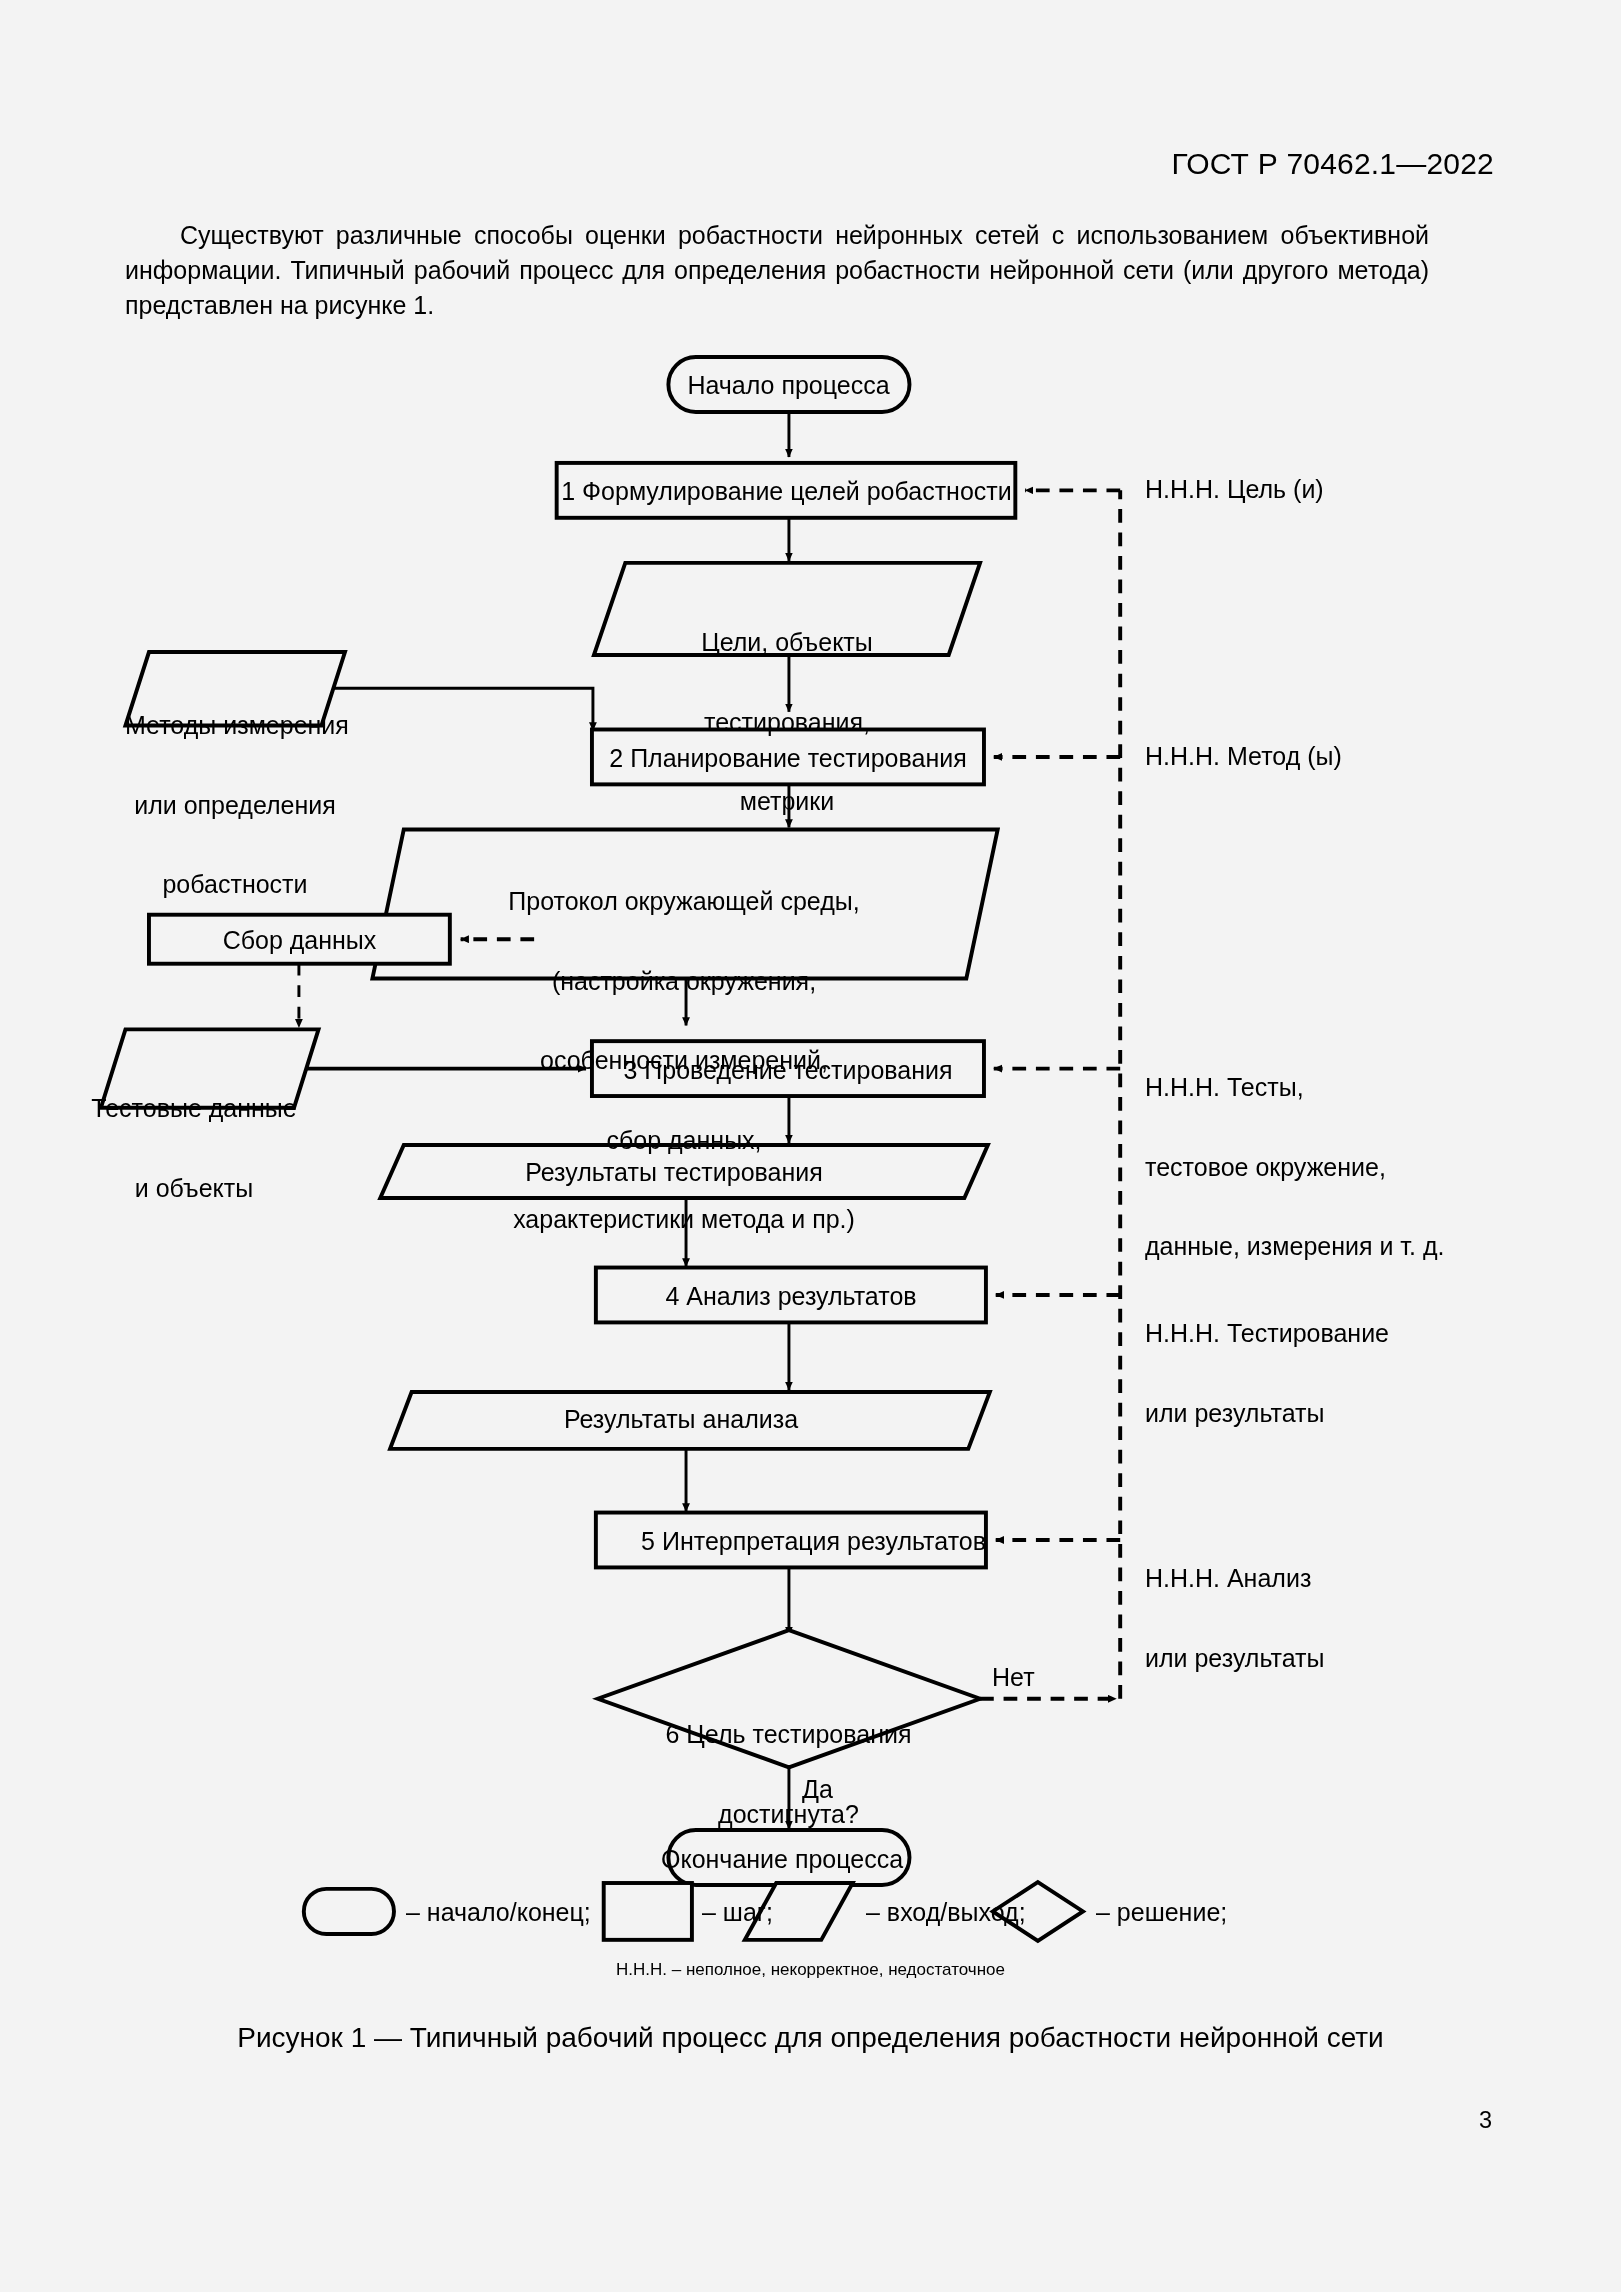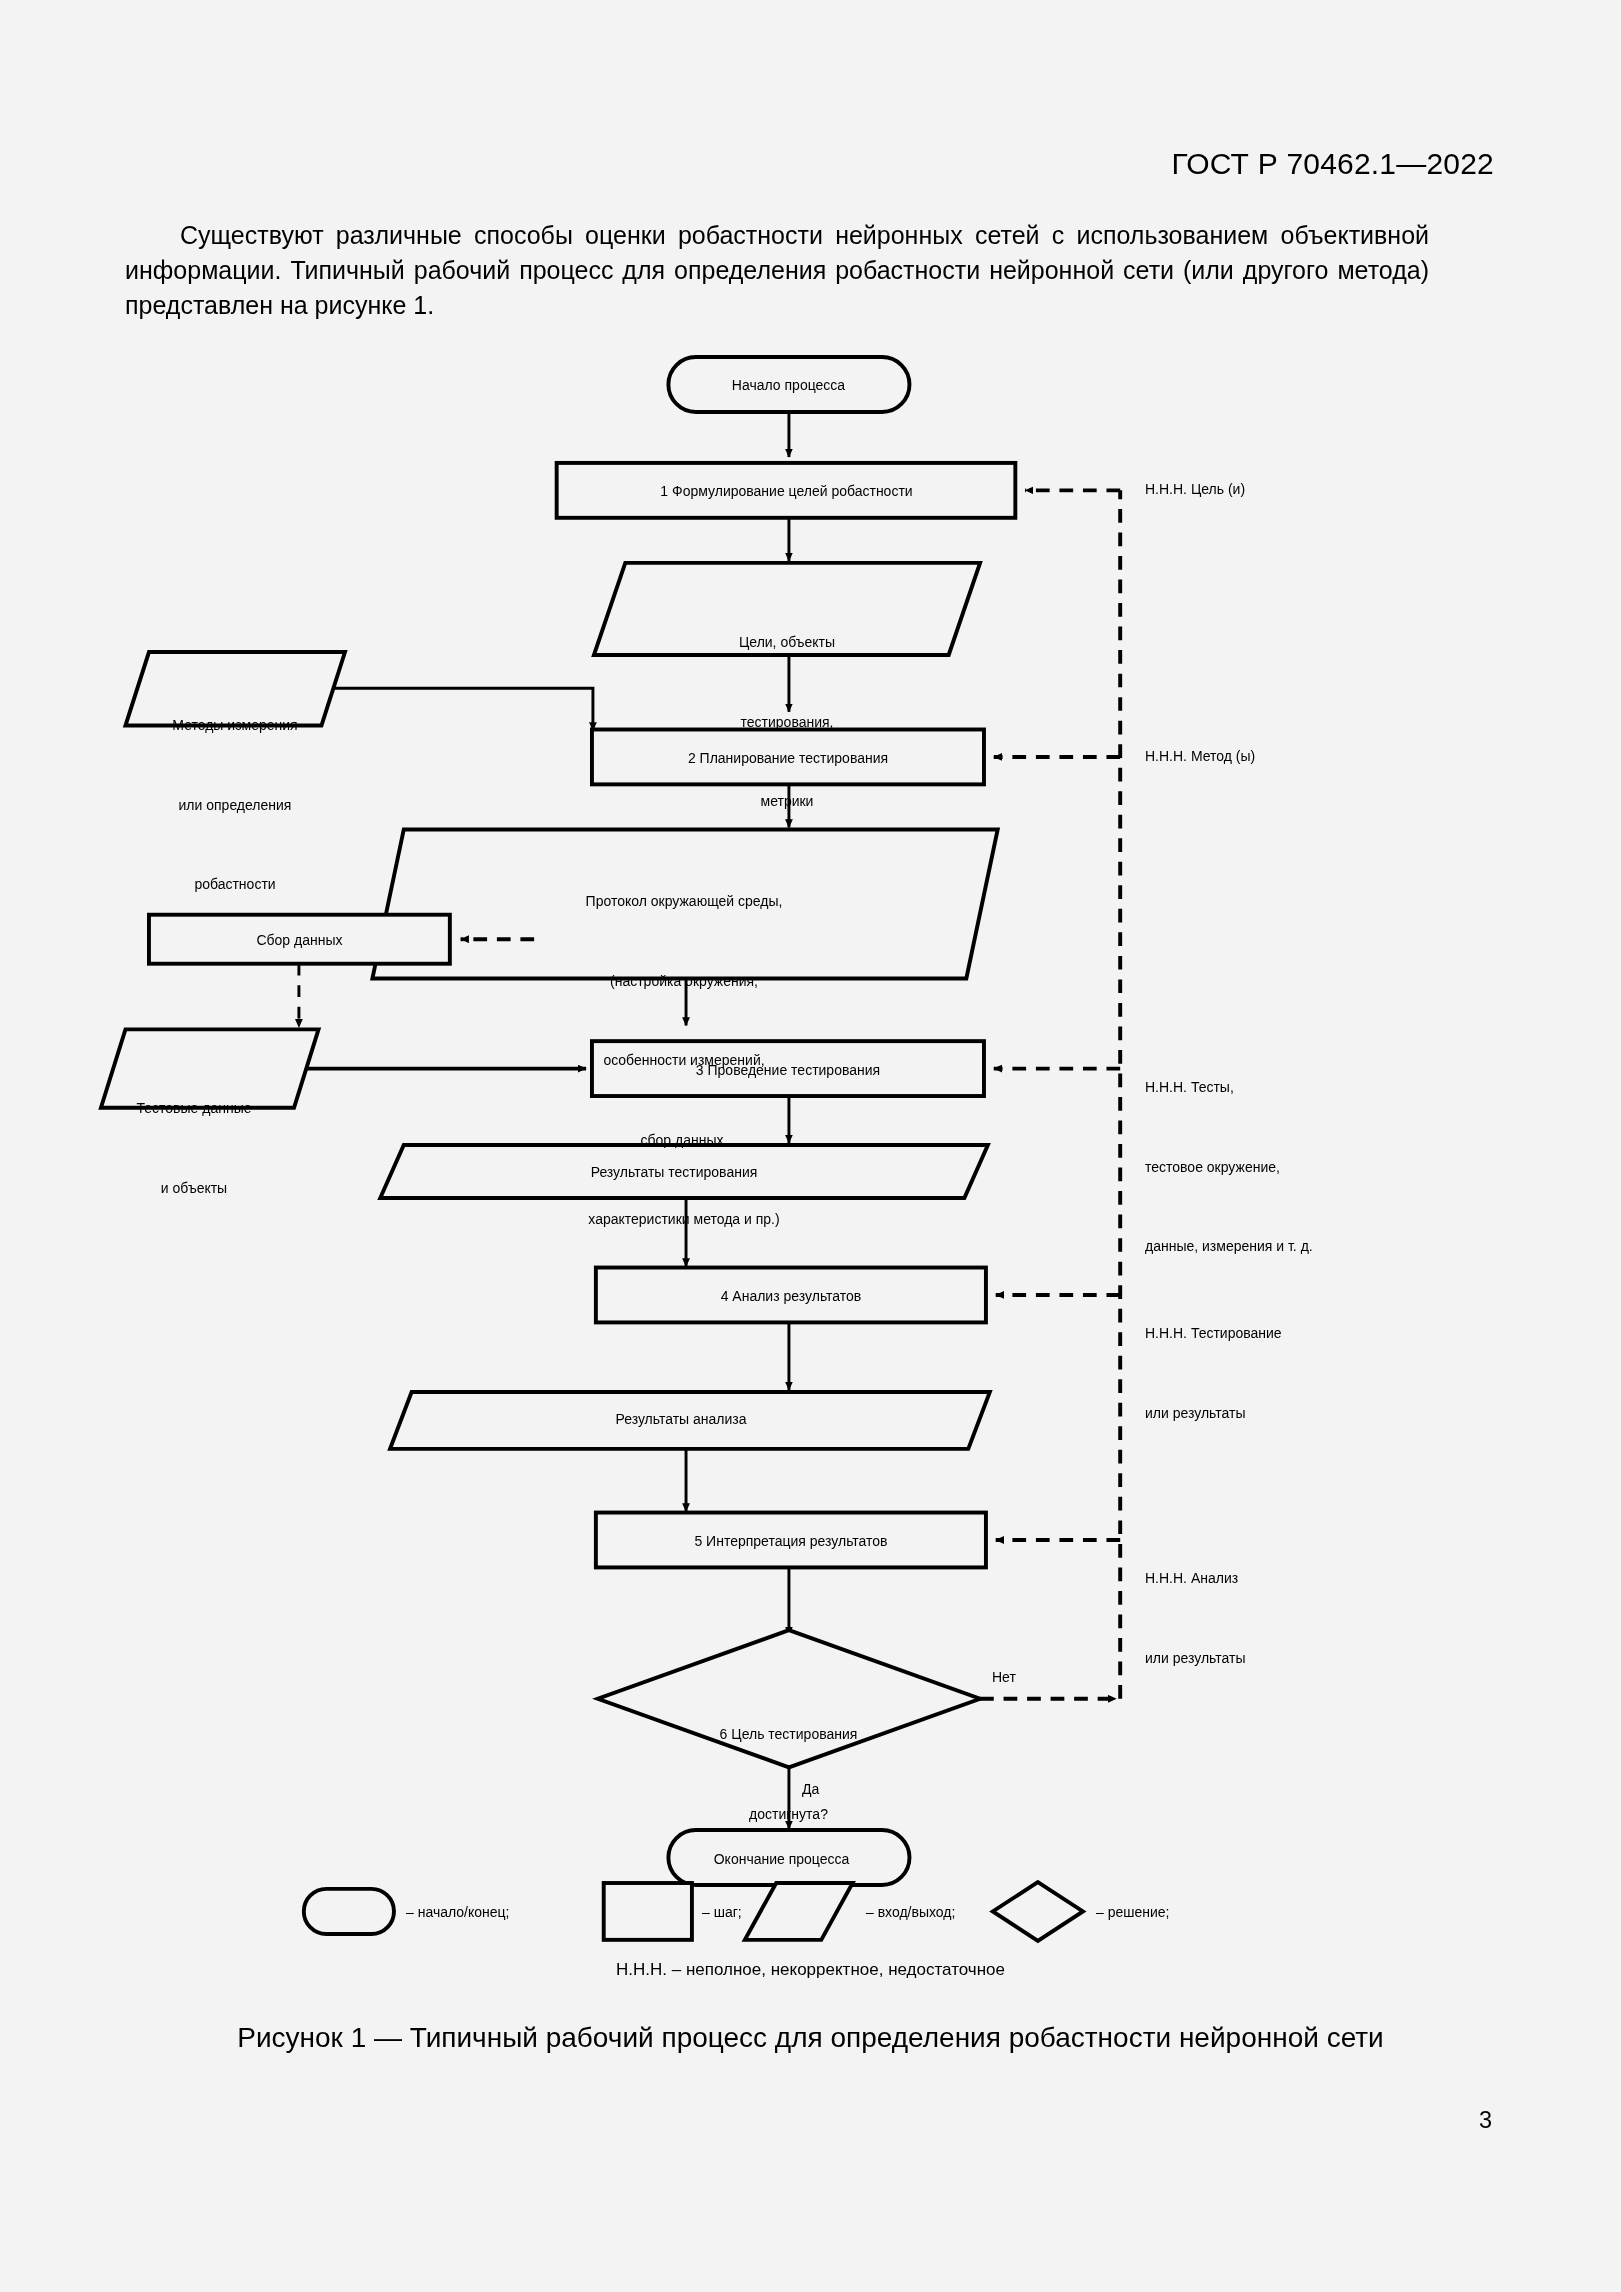--- a/index.html
+++ b/index.html
@@ -48,21 +48,21 @@
     position: absolute;
     left: 0;
     top: 0;
     width: 1621px;
     height: 2293px;
     pointer-events: none;
   }
   .figure svg { display: block; }
   .fig-label {
     position: absolute;
-    font-size: 14px;
+    font-size: 25px;
     line-height: 26.5px;
     white-space: pre;
     text-align: center;
   }
   .fig-label.left { text-align: left; }
   
   .caption {
     position: absolute;
     left: 0;
     right: 0;
@@ -209,21 +209,21 @@
     </div>
 
     <div class="fig-label" style="left:592px;top:1057px;width:392px;">3 Проведение тестирования</div>
 
     <div class="fig-label" style="left:382px;top:1159px;width:584px;">Результаты тестирования</div>
 
     <div class="fig-label" style="left:596px;top:1283px;width:390px;">4 Анализ результатов</div>
 
     <div class="fig-label" style="left:392px;top:1406px;width:578px;">Результаты анализа</div>
 
-    <div class="fig-label" style="left:596px;top:1528px;width:390px;">5 Интерпретация результатов</div>
+    <div class="fig-label" style="left:596px;top:1528px;width:390px;text-align:right;">5 Интерпретация результатов</div>
 
     <div class="fig-label" style="left:627px;top:1668px;width:323px;">
       <div>6 Цель тестирования</div>
       <div>достигнута?</div>
     </div>
 
     <div class="fig-label left" style="left:992px;top:1664px;width:78px;">Нет</div>
     <div class="fig-label left" style="left:802px;top:1776px;width:59px;">Да</div>
 
     <div class="fig-label" style="left:661px;top:1846px;width:241px;">Окончание процесса</div>

